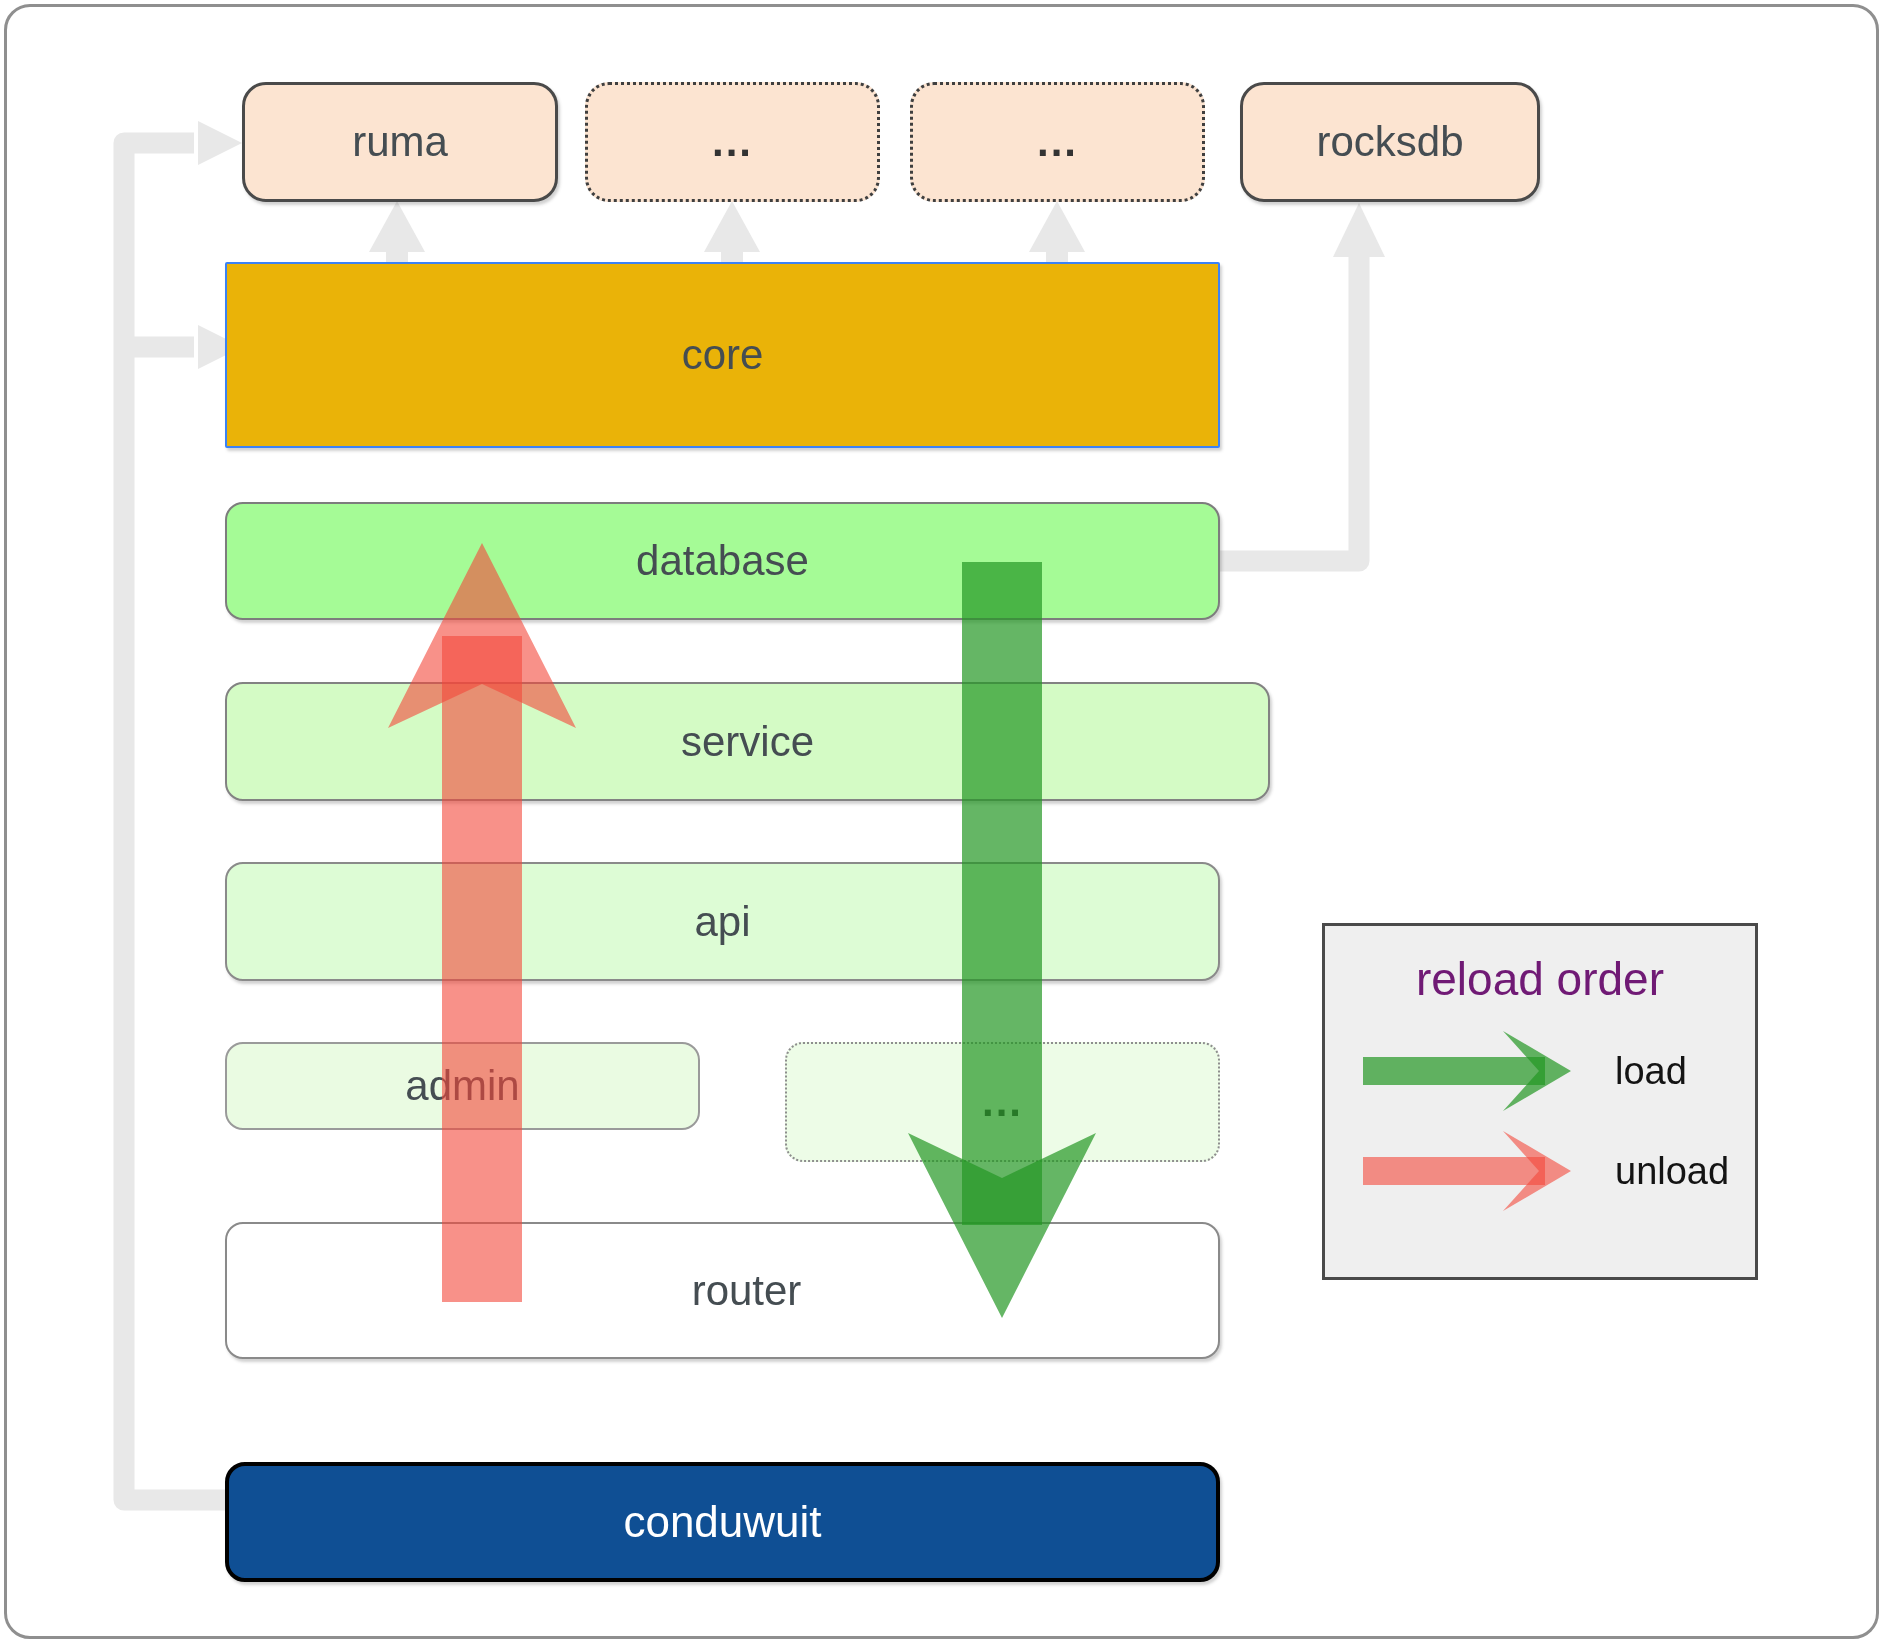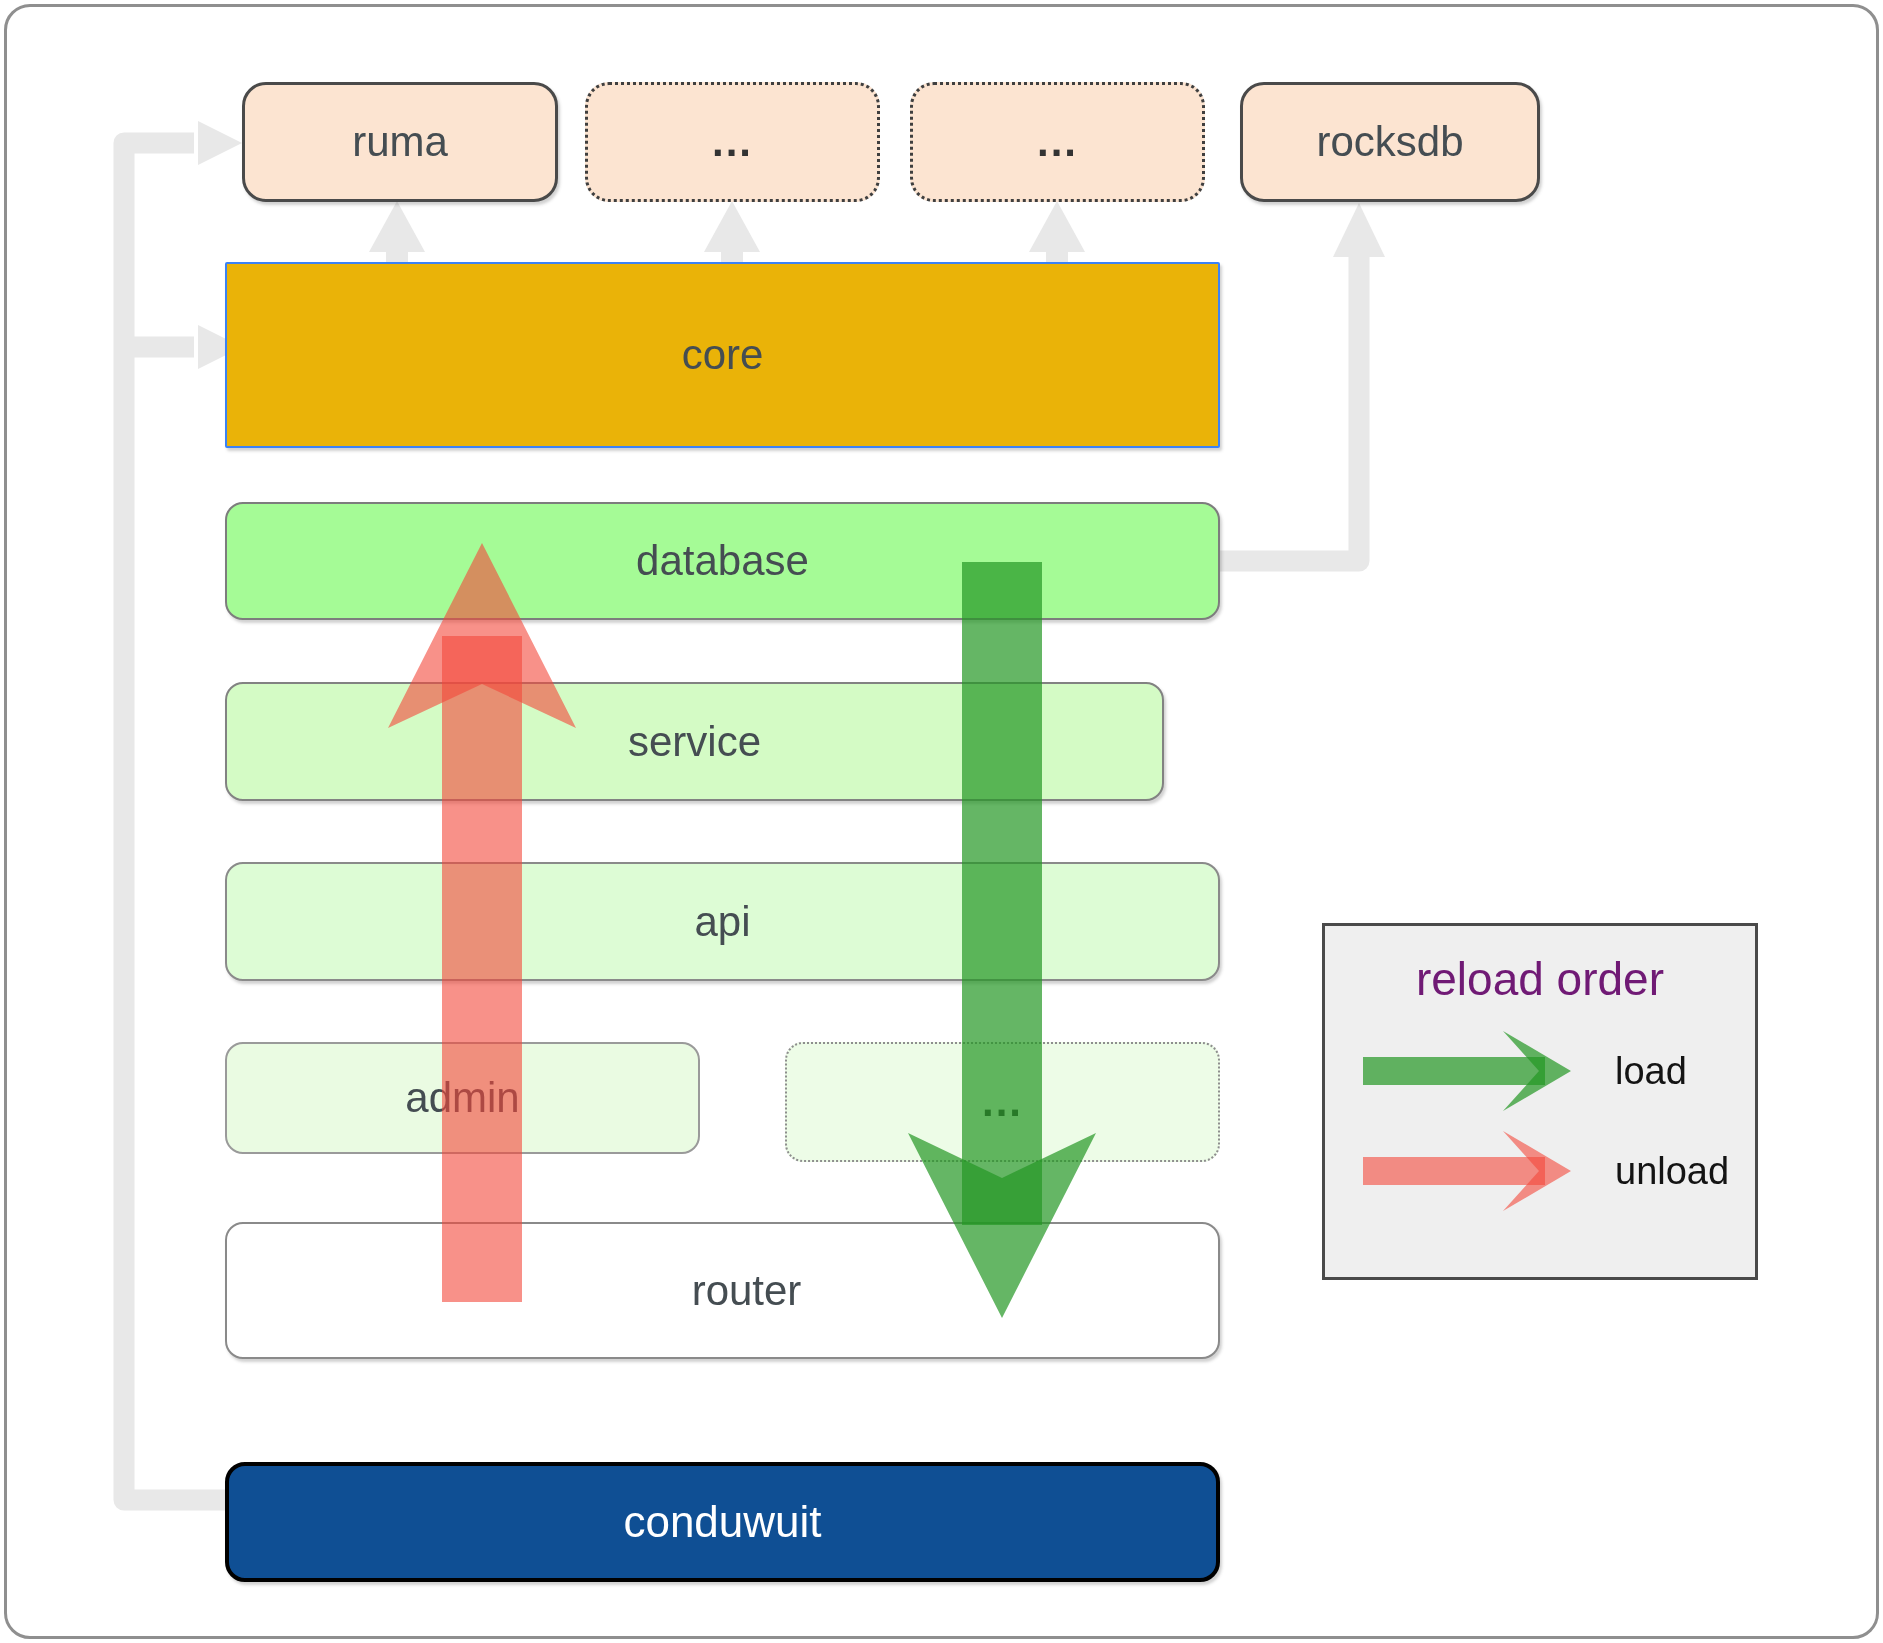--- a/index.html
+++ b/index.html
@@ -76,27 +76,27 @@
   <div class="box top-box top-solid shadow" style="left:1240px;top:82px;width:300px;height:120px;">
     <span class="lbl">rocksdb</span>
   </div>
 
   <div class="box core shadow" style="left:225px;top:262px;width:995px;height:186px;">
     <span class="lbl">core</span>
   </div>
   <div class="box database shadow" style="left:225px;top:502px;width:995px;height:118px;">
     <span class="lbl">database</span>
   </div>
-  <div class="box service shadow" style="left:225px;top:682px;width:939px;height:119px;">
+  <div class="box service shadow" style="left:225px;top:682px;width:1045px;height:119px;">
     <span class="lbl">service</span>
   </div>
   <div class="box api shadow" style="left:225px;top:862px;width:995px;height:119px;">
     <span class="lbl">api</span>
   </div>
-  <div class="box admin" style="left:225px;top:1042px;width:475px;height:112px;">
+  <div class="box admin" style="left:225px;top:1042px;width:475px;height:88px;">
     <span class="lbl">admin</span>
   </div>
   <div class="box admin-dots" style="left:785px;top:1042px;width:435px;height:120px;">
     <span class="lbl dots">...</span>
   </div>
   <div class="box router shadow" style="left:225px;top:1222px;width:995px;height:137px;padding-left:48px;">
     <span class="lbl">router</span>
   </div>
   <div class="box app shadow" style="left:225px;top:1442px;width:995px;height:120px;margin-top:20px;">
     <span class="lbl">conduwuit</span>

